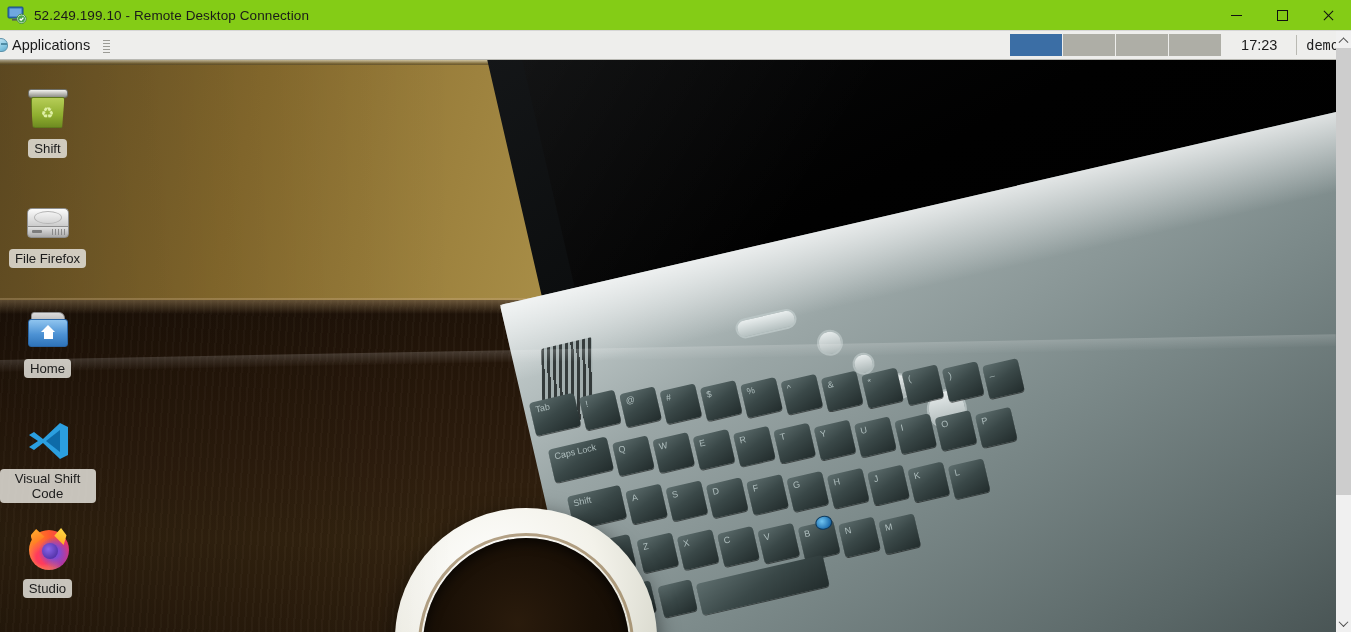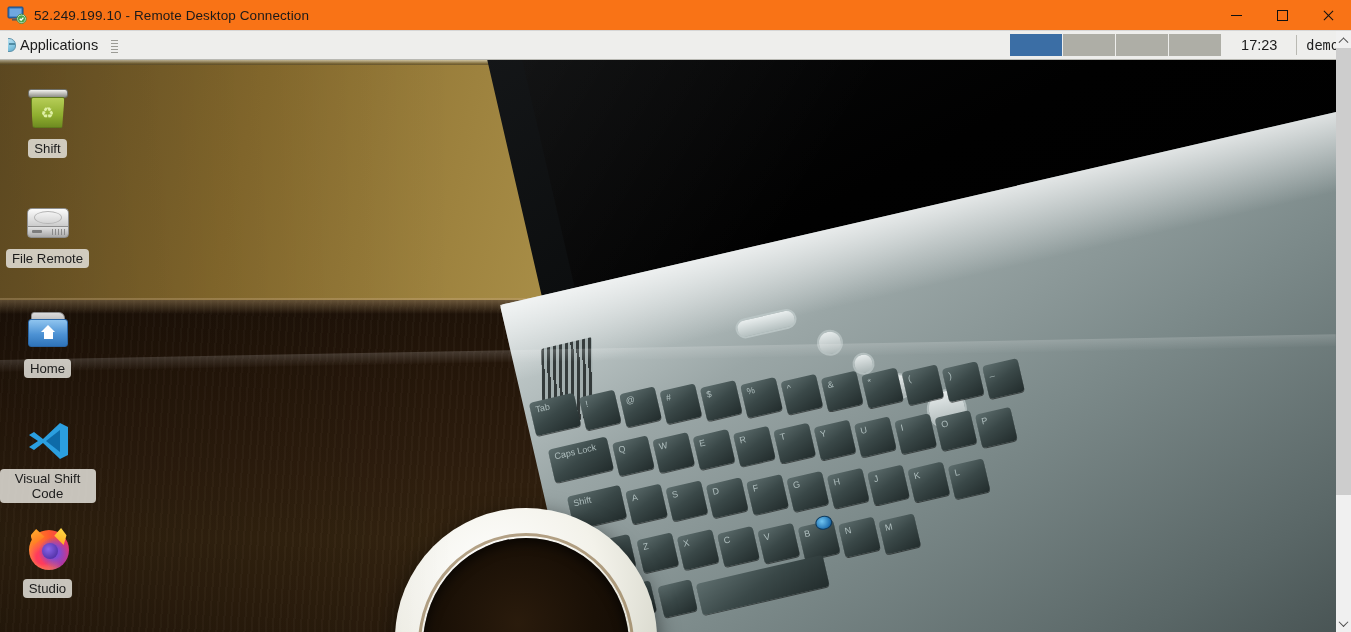--- a/index.html
+++ b/index.html
@@ -9,21 +9,21 @@
     font-family: "Liberation Sans", sans-serif;
     background: #ffffff;
   }
 
   #app { position: relative; width: 1351px; height: 632px; }
 
   
   .titlebar {
     position: absolute; left: 0; top: 0;
     width: 1351px; height: 31px;
-    background: #f97316;
+    background: #84cc16;
     border-bottom: 1px solid #d6d6d6;
     display: flex; align-items: center;
   }
   .tb-icon {
     width: 20px; height: 18px;
     margin-left: 7px; margin-right: 7px;
     position: relative; flex: 0 0 auto;
   }
   .tb-title {
     font-size: 13.5px; color: #1a1a1a;
@@ -49,21 +49,21 @@
   .panel {
     position: absolute; left: 0; top: 31px;
     width: 1351px; height: 29px;
     background: #eeeeec;
     border-bottom: 1px solid #b8b8b2;
     display: flex; align-items: stretch;
     font-size: 14.5px; color: #1b1b1b;
   }
   .panel-apps {
     display: flex; align-items: center;
-    padding-left: 12px; padding-right: 6px;
+    padding-left: 4px; padding-right: 6px;
     cursor: default; height: 100%;
   }
   .mouse-ic {
     width: 10px; height: 16px;
     position: relative; overflow: hidden;
     margin-right: 1px; margin-left: -4px;
   }
   .mouse-ic .body {
     position: absolute; left: -6px; top: 1px;
     width: 14px; height: 14px; border-radius: 7px 7px 6px 6px;
@@ -561,21 +561,21 @@
       </div>
 
       <div class="dicon" style="top:136px;">
         <div class="glyph">
           <span class="ic-hd-top"></span>
           <span class="ic-hd-disc"></span>
           <span class="ic-hd-low"></span>
           <span class="ic-hd-led"></span>
           <span class="ic-hd-grill"></span>
         </div>
-        <div class="lbl">File Remote</div>
+        <div class="lbl">File Firefox</div>
       </div>
 
       <div class="dicon" style="top:246px;">
         <div class="glyph">
           <span class="ic-fo-back"></span>
           <span class="ic-fo-front"></span>
           <span class="ic-house">
               <span class="roof"></span>
               <span class="wall"></span>
             </span>

